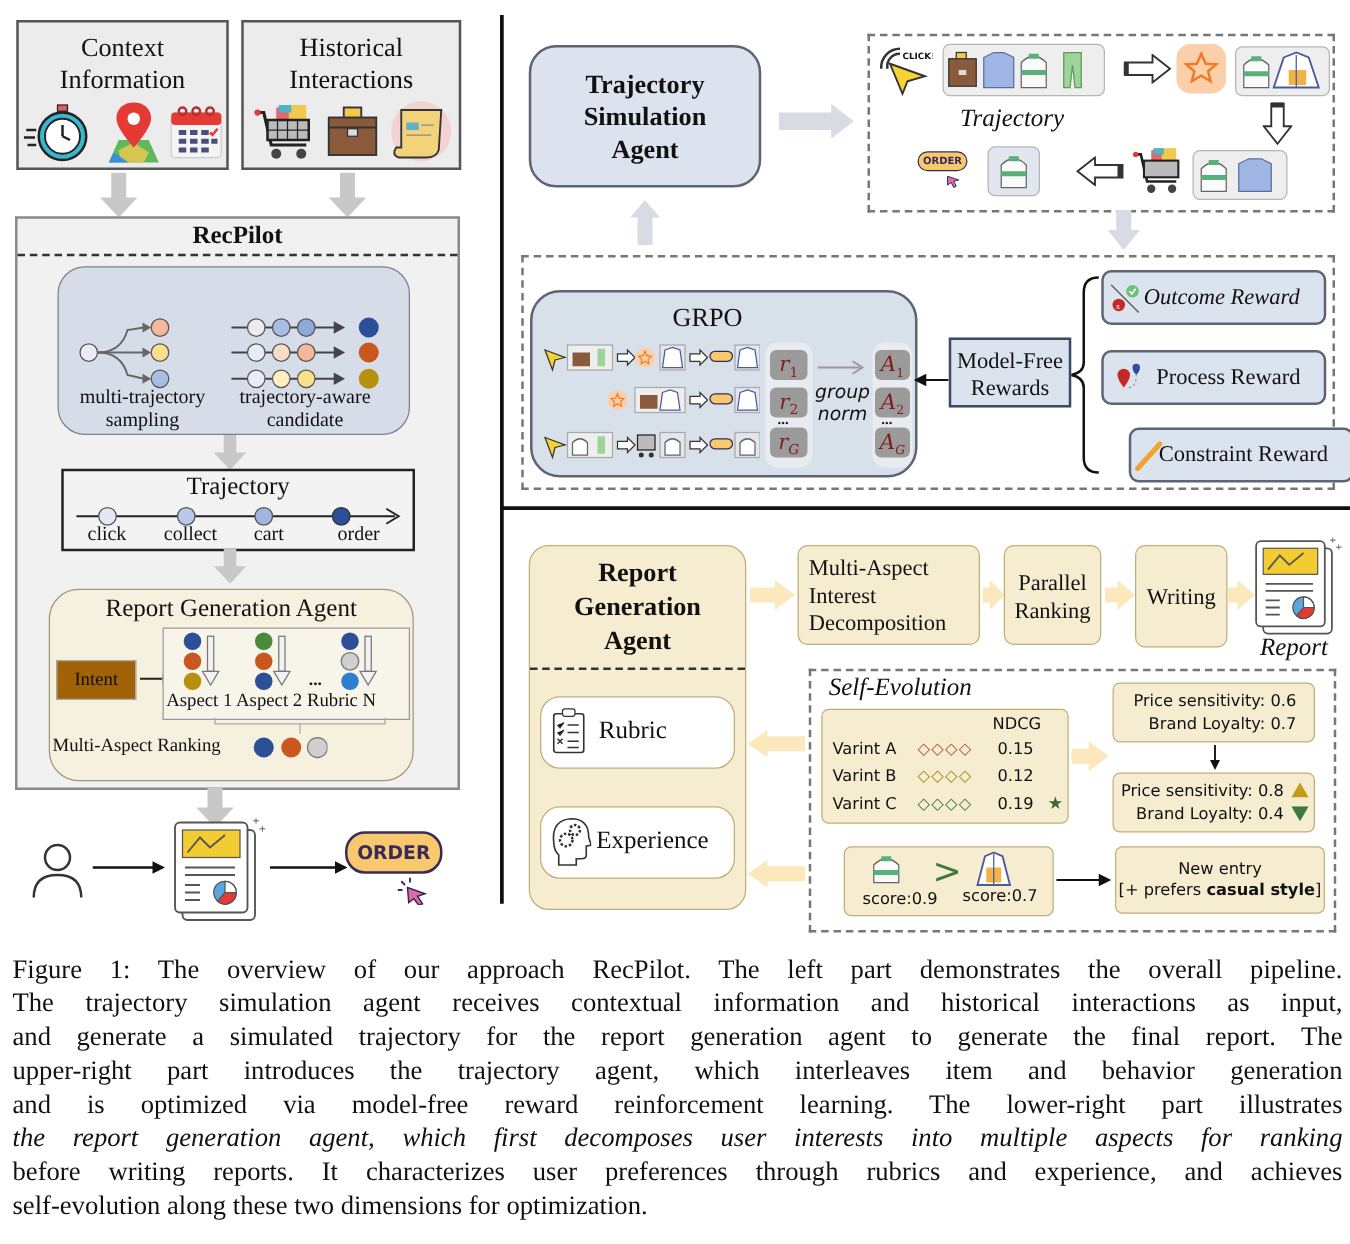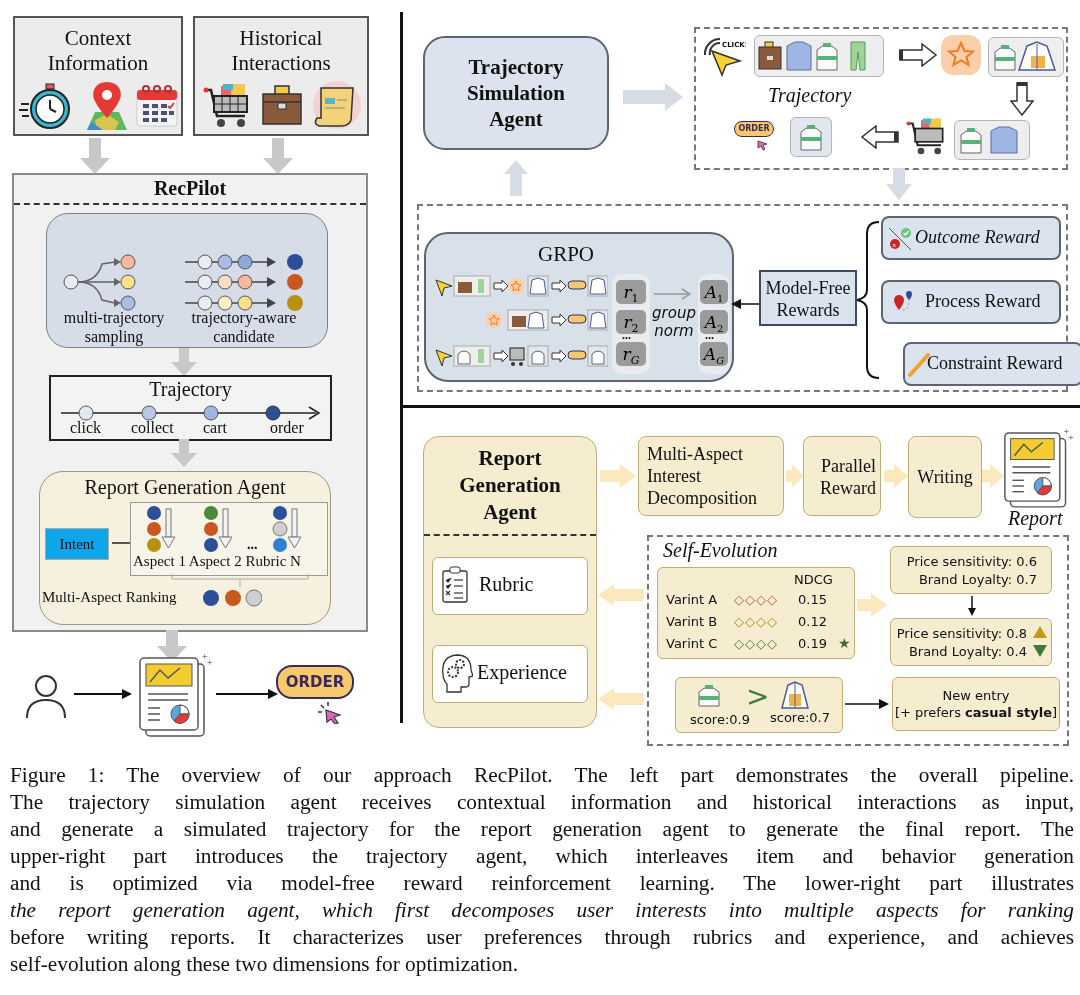--- a/index.html
+++ b/index.html
@@ -14,27 +14,27 @@
   .dash-h { border-top:2px dashed #333; height:0; }
   .tsa-box { background:#d6dce8; border:1.5px solid #7a8090; border-radius:22px; }
   .rga-box { background:#f6f0df; border:1.5px solid #a0967a; border-radius:24px; }
   .traj-box { border:2px solid #222; background:#f3f3f3; }
 
   
   .ts-agent { background:#dde3ee; border:2px solid #5d6475; border-radius:22px; }
   .dash-box { border:2px dashed #777; }
   .item-card { background:#eeeeee; border:1.5px solid #b5b5b5; border-radius:6px; }
   .grpo-box { background:#d8e0ea; border:2px solid #5d6475; border-radius:24px; }
-  .chip { background:#9b9b9b; border-radius:5px; color:#000000; font-style:italic; font-family:"DejaVu Serif", serif; font-size:17px; text-align:center; }
+  .chip { background:#9b9b9b; border-radius:5px; color:#7f1d1d; font-style:italic; font-family:"DejaVu Serif", serif; font-size:17px; text-align:center; }
   .chip-col { background:#e8ebef; border-radius:10px; }
   .mfr { background:#dbe3ee; border:2px solid #3d4a66; }
   .reward { background:#dbe3ee; border:2px solid #5d6475; border-radius:8px; font-size:18px; }
   .rga-big { background:#f6ecd0; border:1.5px solid #c2ad7a; border-radius:16px; }
   .step { background:#f6ecd0; border:1.5px solid #c2ad7a; border-radius:8px; font-size:18px; line-height:22px; }
-  .white-card { background:#fff; border:1.5px solid #c2ad7a; border-radius:6px; font-size:20px; }
+  .white-card { background:#fff; border:1.5px solid #c2ad7a; border-radius:16px; font-size:20px; }
   .yellow-card { background:#f6ecd0; border:1.5px solid #c2ad7a; border-radius:6px; font-family:"DejaVu Sans", sans-serif; }
   .caption { font-size:21.3px; line-height:27px; text-align:justify; }
 </style>
 </head>
 <body>
 
 <div>
 
   <div class="abs gray-box" style="left:13px;top:16px;width:166px;height:116px;">
     <div class="input-title" style="margin-top:8px;">
@@ -205,21 +205,21 @@
       </div>
     </div>
 
     <svg class="abs" style="left:157px;top:264px" width="26" height="28">
         <rect x="8" y="0" width="10" height="16" fill="#c8c8c8"></rect>
         <polygon points="0,14 26,14 13,28" fill="#c8c8c8"></polygon>
       </svg>
 
     <div class="abs rga-box" style="left:25px;top:296px;width:290px;height:152px;">
       <div class="center" style="font-size:20px;margin-top:4px;">Report Generation Agent</div>
-      <div class="abs" style="left:5px;top:56px;width:62px;height:30px;background:#0ea5e9;border:1px solid #aaa;font-size:15px;line-height:30px;text-align:center;">
+      <div class="abs" style="left:5px;top:56px;width:62px;height:30px;background:#a16207;border:1px solid #aaa;font-size:15px;line-height:30px;text-align:center;">
         <span>Intent</span>
       </div>
       <svg class="abs" style="left:72px;top:66px" width="26" height="10">
           <line x1="0" y1="5" x2="20" y2="5" stroke="#222" stroke-width="1.5"></line>
           <polygon points="18,1 26,5 18,9" fill="#222"></polygon>
         </svg>
       <div class="abs" style="left:90px;top:30px;width:196px;height:72px;border:1.5px solid #999;background:#f7f4ea;">
         <svg class="abs" style="left:0;top:0" width="196" height="54" viewBox="0 0 196 54">
           <g>
             <circle cx="23" cy="10" r="7" fill="#2c4f98"></circle>
@@ -575,23 +575,23 @@
     </svg>
   <div class="abs step" style="left:638px;top:436px;width:146px;height:80px;padding:6px 8px;box-sizing:border-box;">
     <div>Multi-Aspect</div>
     <div>Interest</div>
     <div>Decomposition</div>
   </div>
   <svg class="abs" style="left:786px;top:464px" width="18" height="24">
       <rect x="0" y="6" width="8" height="12" fill="#fbe8bd"></rect>
       <polygon points="6,0 18,12 6,24" fill="#fbe8bd"></polygon>
     </svg>
-  <div class="abs step" style="left:803px;top:436px;width:78px;height:80px;padding:18px 4px 0;box-sizing:border-box;text-align:right;">
+  <div class="abs step" style="left:803px;top:436px;width:78px;height:80px;padding:18px 4px 0;box-sizing:border-box;text-align:center;">
     <div>Parallel</div>
-    <div>Reward</div>
+    <div>Ranking</div>
   </div>
   <svg class="abs" style="left:884px;top:464px" width="24" height="24">
       <rect x="0" y="6" width="12" height="12" fill="#fbe8bd"></rect>
       <polygon points="10,0 24,12 10,24" fill="#fbe8bd"></polygon>
     </svg>
   <div class="abs step" style="left:908px;top:436px;width:72px;height:80px;text-align:center;line-height:80px;">
     <span>Writing</span>
   </div>
   <svg class="abs" style="left:982px;top:464px" width="22" height="24">
       <rect x="0" y="6" width="10" height="12" fill="#fbe8bd"></rect>

